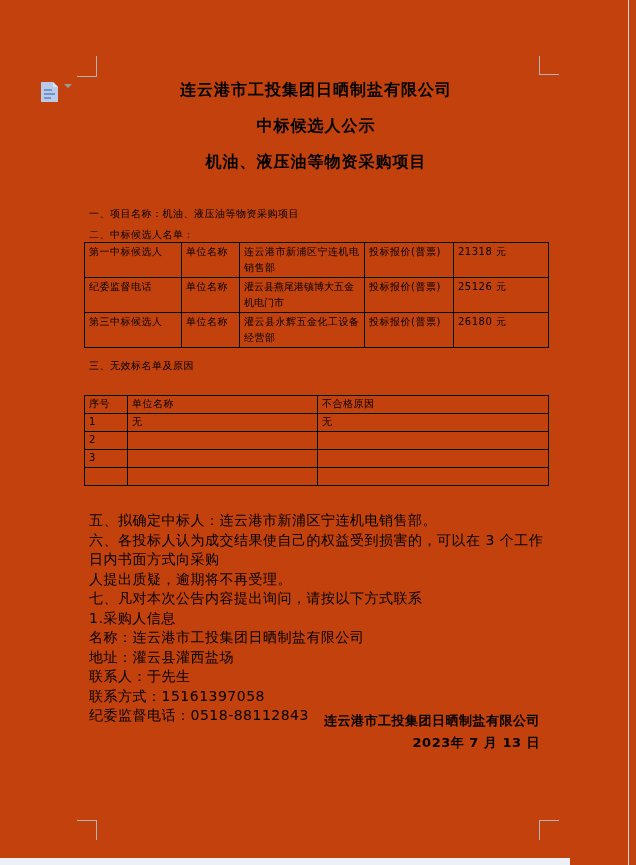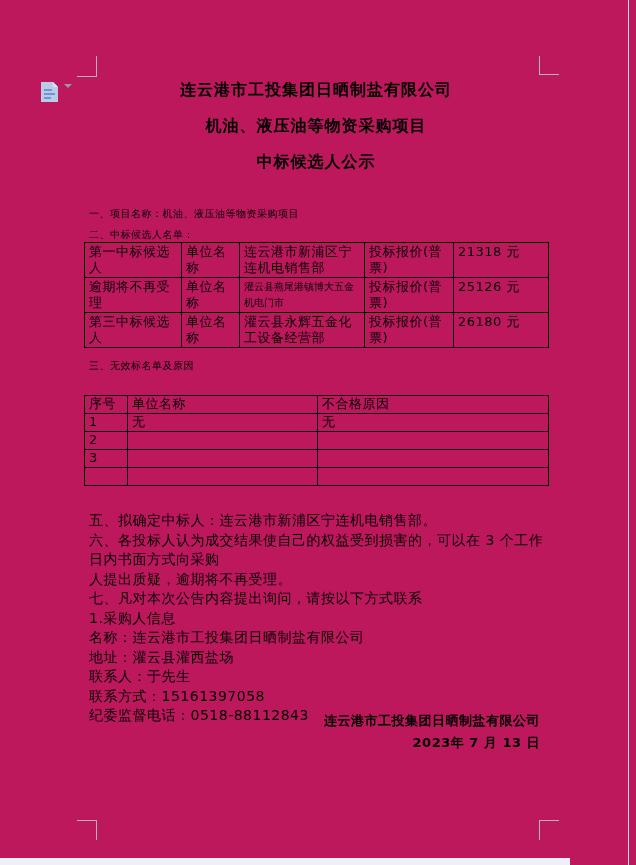--- a/index.html
+++ b/index.html
@@ -1,18 +1,18 @@
 <!DOCTYPE html>
 <html><head>
 <meta charset="utf-8">
 <style>
   * { margin:0; padding:0; box-sizing:border-box; }
   html,body { background:#fafafa; }
   .page {
-    position:relative; width:636px; height:865px; background:#be185d;
+    position:relative; width:636px; height:865px; background:#c2410c;
     font-family:"DejaVu Sans", sans-serif; color:#000; overflow:hidden;
   }
   .page-right-edge { position:absolute; left:628px; top:0; width:1px; height:865px; background:#d9d9d9; }
   .page-bottom-strip { position:absolute; left:0; top:858px; width:570px; height:7px; background:#eef0f7; }
 
   
   .crop { position:absolute; }
   .crop-tl { left:77px; top:56px; width:20px; height:21px; border-right:1px solid #b3b3b3; border-bottom:1px solid #b3b3b3; }
   .crop-tr { left:539px; top:56px; width:20px; height:19px; border-left:1px solid #b3b3b3; border-bottom:1px solid #b3b3b3; }
   .crop-bl { left:77px; top:820px; width:20px; height:20px; border-right:1px solid #b3b3b3; border-top:1px solid #b3b3b3; }
@@ -26,21 +26,21 @@
   .dd-tri { width:0; height:0; border-left:4px solid transparent; border-right:4px solid transparent; border-top:4px solid #9a9a9a; margin:1px auto 0; }
 
   .title-block { position:absolute; left:84px; top:72px; width:464px; text-align:center; font-weight:bold; font-size:16px; line-height:36px; letter-spacing:1px; }
 
   .body-a { position:absolute; left:89px; top:203px; width:460px; font-size:10px; line-height:21px; letter-spacing:0.5px; }
   .body-b { position:absolute; left:89px; top:511px; width:460px; font-size:14px; line-height:19.5px; letter-spacing:0.5px; }
 
   table { border-collapse:collapse; table-layout:fixed; position:absolute; left:84px; }
   .tbl-candidates { top:242px; width:464px; }
   .tbl-invalid { top:395px; width:464px; }
-  td { border:1px solid #000; vertical-align:top; padding:1px 4px; font-size:13px; line-height:16px; letter-spacing:0.5px; overflow:hidden; }
+  td { border:1px solid #000; vertical-align:top; padding:1px 4px; font-size:10px; line-height:16px; letter-spacing:0.5px; overflow:hidden; }
   .tbl-candidates tr { height:34px; }
   .tbl-invalid tr { height:18px; }
   .tbl-invalid td { padding:0 4px; }
   .company-alt { font-size:10px; letter-spacing:0; }
 
   .footer-block { position:absolute; left:240px; top:710px; width:300px; text-align:right; font-weight:bold; font-size:13px; line-height:22px; letter-spacing:0.5px; }
 </style>
 </head>
 <body>
 
@@ -64,22 +64,22 @@
       </svg>
     </span>
     <span class="paste-dd">
       <span class="dd-bar"></span>
       <span class="dd-tri"></span>
     </span>
   </div>
 
   <div class="title-block">
     <div>连云港市工投集团日晒制盐有限公司</div>
+    <div>中标候选人公示</div>
     <div>机油、液压油等物资采购项目</div>
-    <div>中标候选人公示</div>
   </div>
 
   <div class="body-a">
     <div>一、项目名称：机油、液压油等物资采购项目</div>
     <div>二、中标候选人名单：</div>
   </div>
 
   <table class="tbl-candidates">
     <colgroup>
       <col style="width:97px">
@@ -90,21 +90,21 @@
     </colgroup>
     <tbody>
       <tr>
         <td>第一中标候选人</td>
         <td>单位名称</td>
         <td>连云港市新浦区宁连机电销售部</td>
         <td>投标报价(普票)</td>
         <td>21318 元</td>
       </tr>
       <tr>
-        <td>逾期将不再受理</td>
+        <td>纪委监督电话</td>
         <td>单位名称</td>
         <td class="company-alt">灌云县燕尾港镇博大五金机电门市</td>
         <td>投标报价(普票)</td>
         <td>25126 元</td>
       </tr>
       <tr>
         <td>第三中标候选人</td>
         <td>单位名称</td>
         <td>灌云县永辉五金化工设备经营部</td>
         <td>投标报价(普票)</td>

